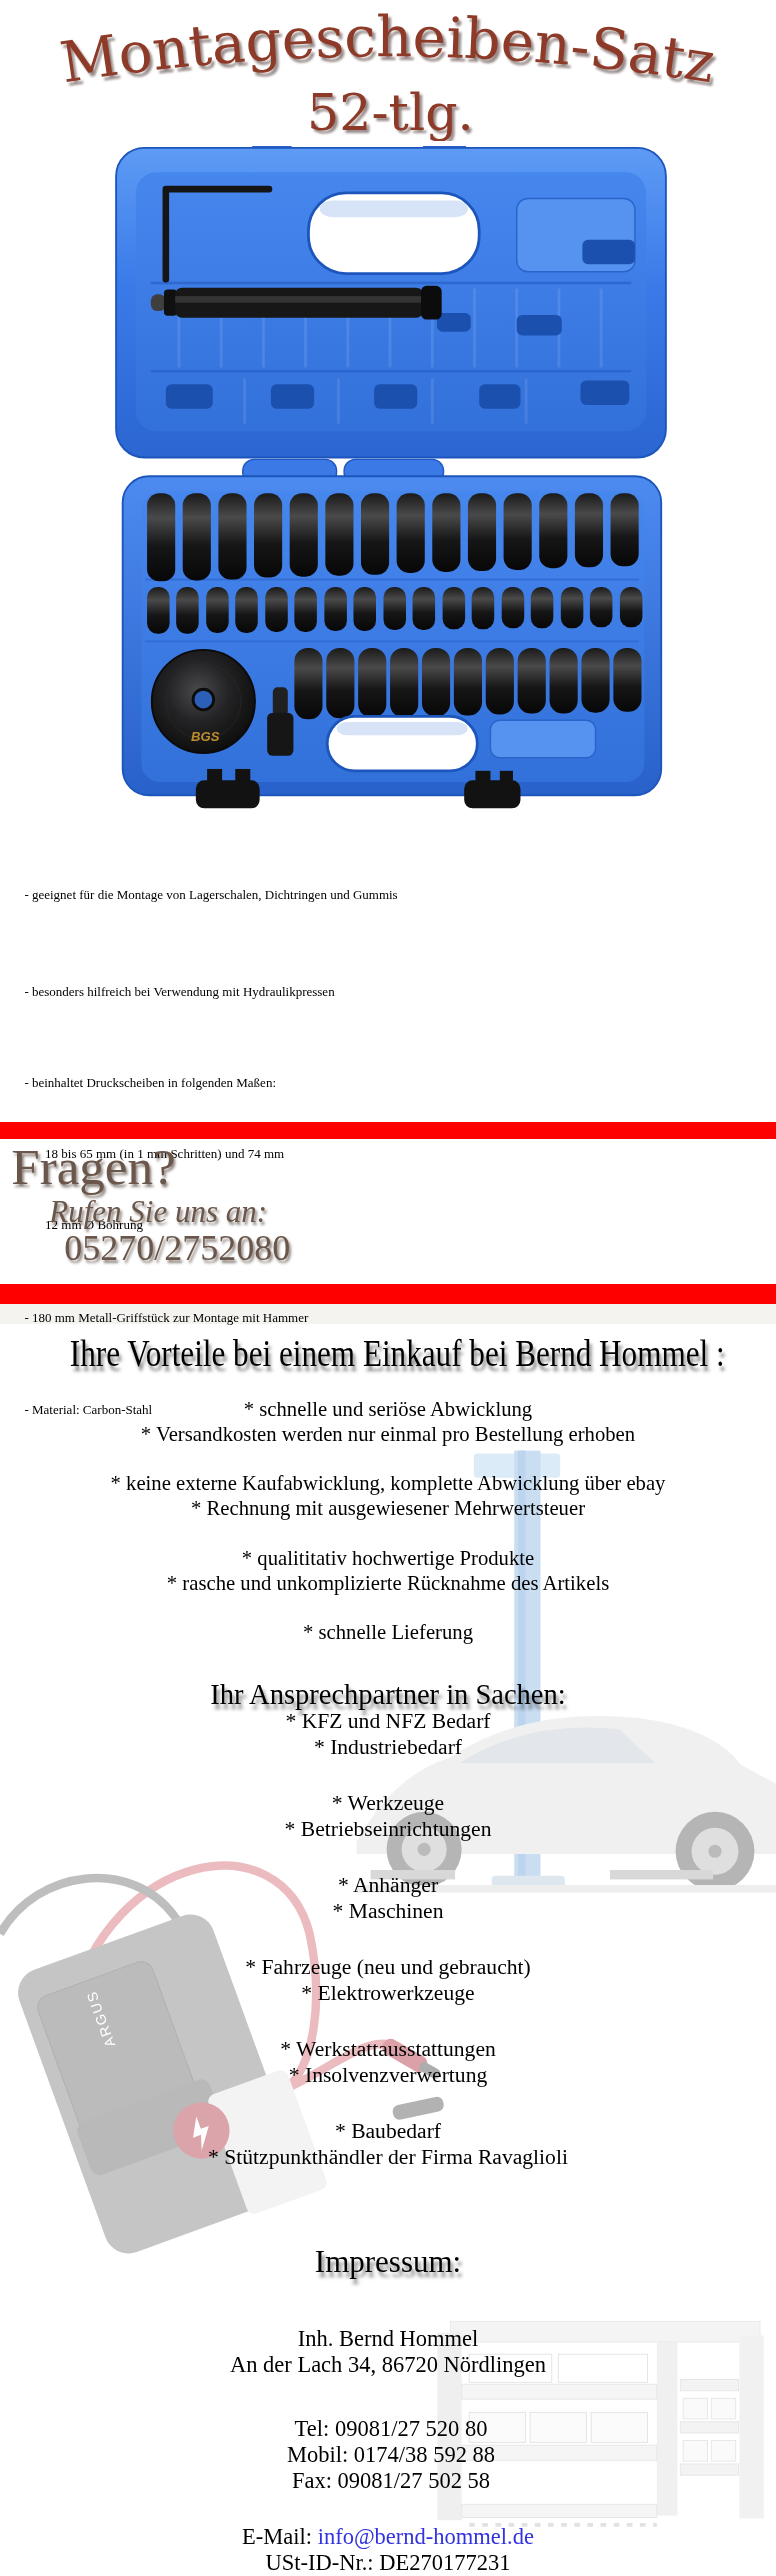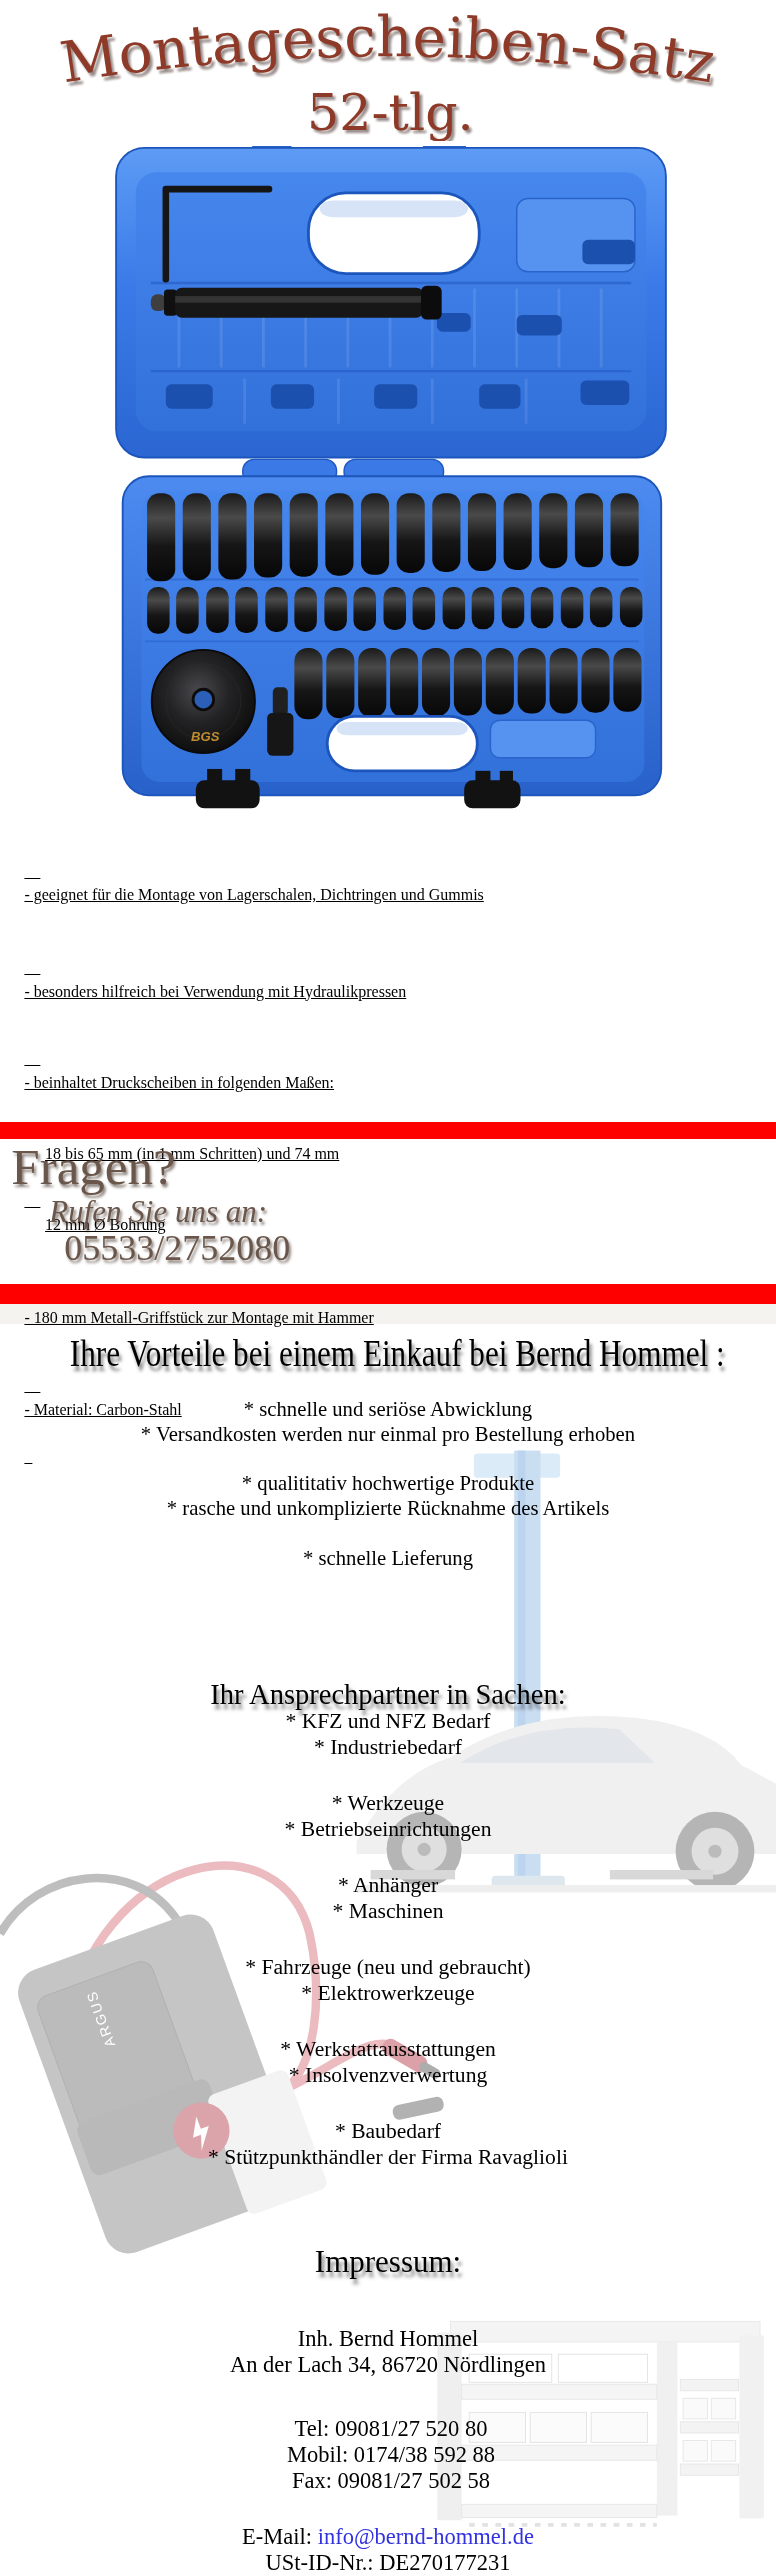--- a/index.html
+++ b/index.html
@@ -9,21 +9,21 @@
   .z0{z-index:0;}.z1{z-index:1;}.z2{z-index:2;}
   .centered{left:0;width:776px;text-align:center;}
 
   
   .title-svg{top:0;left:0;}
 
   
   .photo-svg{top:146px;left:113px;}
 
   
-  .features{top:836px;left:24.4px;font-size:16px;line-height:23.5px;white-space:pre;text-decoration:underline;}
+  .features{top:836px;left:24.4px;font-size:13px;line-height:23.5px;white-space:pre;}
   .m28{margin-bottom:26px}.m22{margin-bottom:20.7px}.m1{margin-bottom:0.9px}
   .m0{margin-bottom:0}.m24{margin-bottom:22.5px}.m23{margin-bottom:21.6px}
   .sub{padding-left:20.7px;}
 
   
   .red-bar{left:0;width:776px;background:#ff0000;}
   .bar-top{top:1122px;height:17px;}
   .bar-bottom{top:1284px;height:20px;}
   .gray-strip{top:1304px;height:20px;left:0;width:776px;background:#f5f3f0;}
   .banner{top:1142px;left:11.3px;color:#6a564a;
@@ -305,30 +305,34 @@
     <div class="m0 sub">18 bis 65 mm (in 1 mm Schritten) und 74 mm</div>
     <div class="m24 sub">12 mm Ø Bohrung</div>
     <div class="m23">- 180 mm Metall-Griffstück zur Montage mit Hammer</div>
     <div>- Material: Carbon-Stahl</div>
   </div>
 
   <div class="abs z2 red-bar bar-top"></div>
   <div class="abs z2 banner">
     <div class="banner-h">Fragen?</div>
     <div class="banner-l1">Rufen Sie uns an:</div>
-    <div class="banner-ph">05533/2752080</div>
+    <div class="banner-ph">05270/2752080</div>
   </div>
   <div class="abs z2 red-bar bar-bottom"></div>
   <div class="abs z1 gray-strip"></div>
 
   <div class="abs z2 centered sec-h h-vorteile">Ihre Vorteile bei einem Einkauf bei Bernd Hommel :</div>
   <div class="abs z2 centered benefits">
     <div class="grp">
       <div>* schnelle und seriöse Abwicklung</div>
       <div>* Versandkosten werden nur einmal pro Bestellung erhoben</div>
+    </div>
+    <div class="grp">
+      <div>* keine externe Kaufabwicklung, komplette Abwicklung über ebay</div>
+      <div>* Rechnung mit ausgewiesener Mehrwertsteuer</div>
     </div>
     <div class="grp">
       <div>* qualititativ hochwertige Produkte</div>
       <div>* rasche und unkomplizierte Rücknahme des Artikels</div>
     </div>
     <div class="grp">
       <div>* schnelle Lieferung</div>
     </div>
   </div>
 

